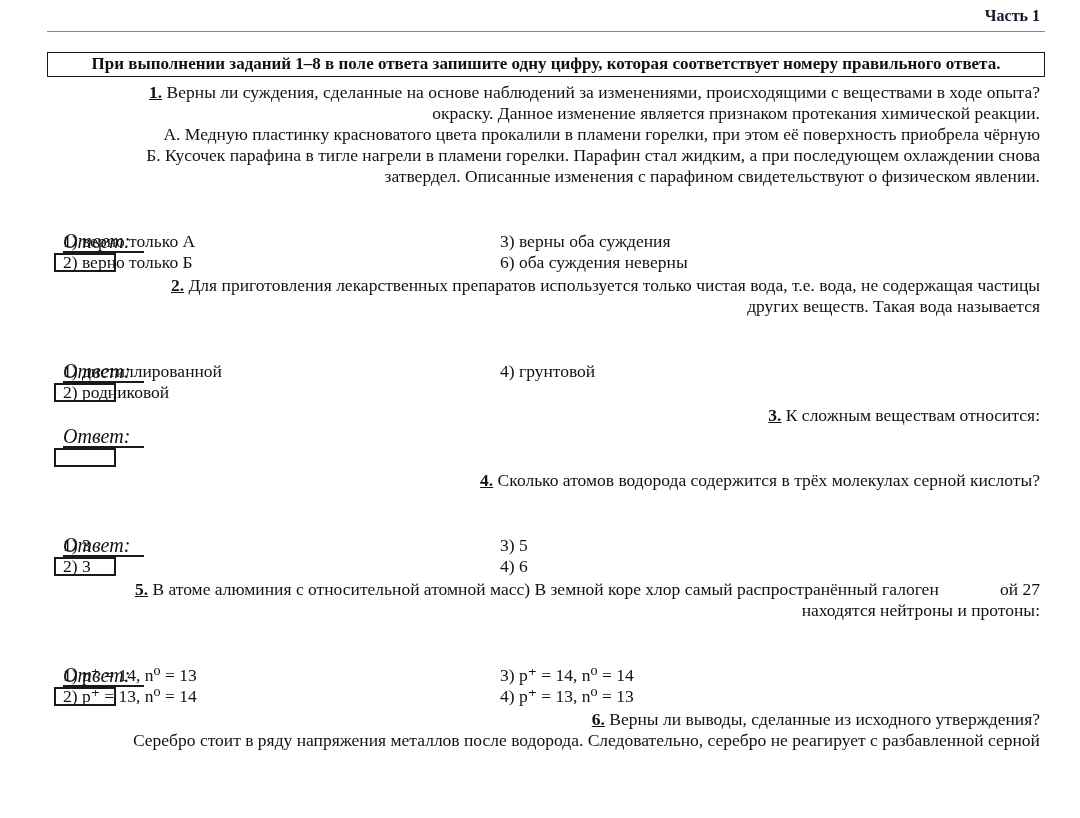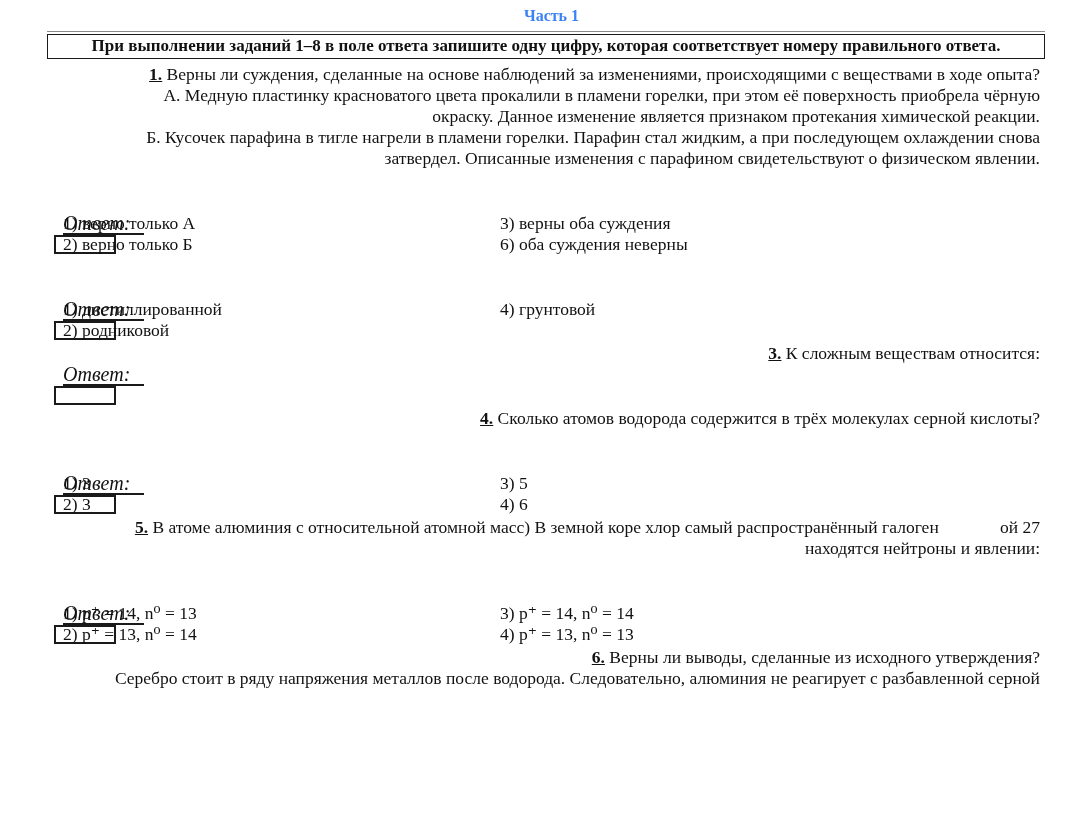--- a/index.html
+++ b/index.html
@@ -5,33 +5,33 @@
   * { margin: 0; padding: 0; box-sizing: border-box; }
   html, body { width: 1080px; height: 818px; overflow: hidden; background: #ffffff; }
   body {
     font-family: "Liberation Serif", "DejaVu Serif", serif;
     color: #111111;
     -webkit-font-smoothing: antialiased;
   }
   .page { width: 1080px; height: 818px; padding: 6px 40px 0 63px; overflow: hidden; }
 
   .part-title {
-    text-align: center;
+    text-align: right;
     font-size: 16px;
     font-weight: bold;
-    color: #3b82f6;
+    color: #0f172a;
     line-height: 19px;
     margin-bottom: 6px;
   }
 
   .instruction-wrap {
     margin-left: -16px;
     margin-right: -5px;
     border-top: 1px solid #8a8a8a;
-    padding-top: 2px;
+    padding-top: 20px;
     margin-bottom: 5px;
   }
   .instruction-box {
     border: 1.5px solid #1a1a1a;
     text-align: center;
     font-weight: bold;
     font-size: 17px;
     line-height: 20px;
     padding: 1px 4px 2px 4px;
     background: #ffffff;
@@ -85,38 +85,42 @@
   <div class="part-title">Часть 1</div>
 
   <div class="instruction-wrap">
     <div class="instruction-box">При выполнении заданий 1–8 в поле ответа запишите одну цифру, которая соответствует номеру правильного ответа.</div>
   </div>
 
   <div>
   <div class="question">
     <div>
           <div class="qline"><span class="qnum">1.</span> Верны ли суждения, сделанные на основе наблюдений за изменениями, происходящими с веществами в ходе опыта?</div>
+          <div class="qline">окраску. Данное изменение является признаком протекания химической реакции.</div>
           <div class="qline">А. Медную пластинку красноватого цвета прокалили в пламени горелки, при этом её поверхность приобрела чёрную</div>
-          <div class="qline">окраску. Данное изменение является признаком протекания химической реакции.</div>
           <div class="qline">Б. Кусочек парафина в тигле нагрели в пламени горелки. Парафин стал жидким, а при последующем охлаждении снова</div>
           <div class="qline">затвердел. Описанные изменения с парафином свидетельствуют о физическом явлении.</div>
         </div>
     <div class="options">
           <div class="option">1) верно только А</div>
           <div class="option">2) верно только Б</div>
           <div class="option">3) верны оба суждения</div>
           <div class="option">6) оба суждения неверны</div>
         </div>
     <div class="answer-section">
       <span class="answer-label">Ответ:</span>
       <div class="answer-box"></div>
     </div>
   </div>
 
   <div class="question">
+    <div>
+          <div class="qline"><span class="qnum">2.</span> Для приготовления лекарственных препаратов используется только чистая вода, т.е. вода, не содержащая частицы</div>
+          <div class="qline">других веществ. Такая вода называется</div>
+        </div>
     <div class="options">
           <div class="option">1) дистиллированной</div>
           <div class="option">2) родниковой</div>
           <div class="option">4) грунтовой</div>
         </div>
     <div class="answer-section">
       <span class="answer-label">Ответ:</span>
       <div class="answer-box"></div>
     </div>
   </div>
@@ -143,35 +147,35 @@
         </div>
     <div class="answer-section">
       <span class="answer-label">Ответ:</span>
       <div class="answer-box"></div>
     </div>
   </div>
 
   <div class="question">
     <div>
           <div class="qline"><span class="qnum">5.</span> В атоме алюминия с относительной атомной масс) В земной коре хлор самый распространённый галоген              ой 27</div>
-          <div class="qline">находятся нейтроны и явлении:</div>
+          <div class="qline">находятся нейтроны и протоны:</div>
         </div>
     <div class="options">
           <div class="option">1) p⁺ = 14, n⁰ = 13</div>
           <div class="option">2) p⁺ = 13, n⁰ = 14</div>
           <div class="option">3) p⁺ = 14, n⁰ = 14</div>
           <div class="option">4) p⁺ = 13, n⁰ = 13</div>
         </div>
     <div class="answer-section">
       <span class="answer-label">Ответ:</span>
       <div class="answer-box"></div>
     </div>
   </div>
 
   <div class="question">
     <div>
           <div class="qline"><span class="qnum">6.</span> Верны ли выводы, сделанные из исходного утверждения?</div>
-          <div class="qline">Серебро стоит в ряду напряжения металлов после водорода. Следовательно, алюминия не реагирует с разбавленной серной</div>
+          <div class="qline">Серебро стоит в ряду напряжения металлов после водорода. Следовательно, серебро не реагирует с разбавленной серной</div>
         </div>
 
   </div>
 </div>
 </div>
 
 </body></html>

